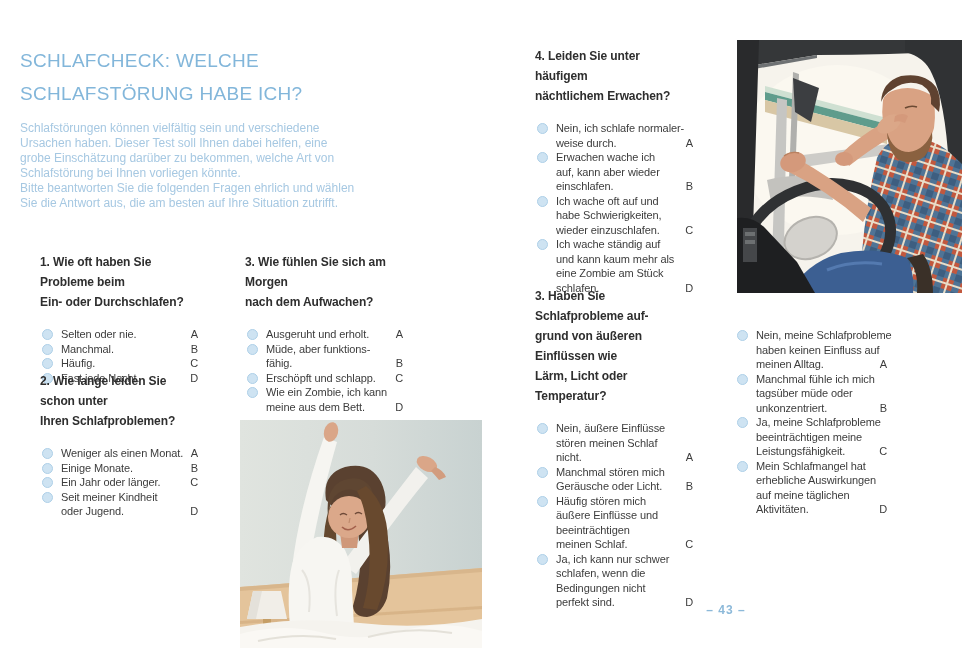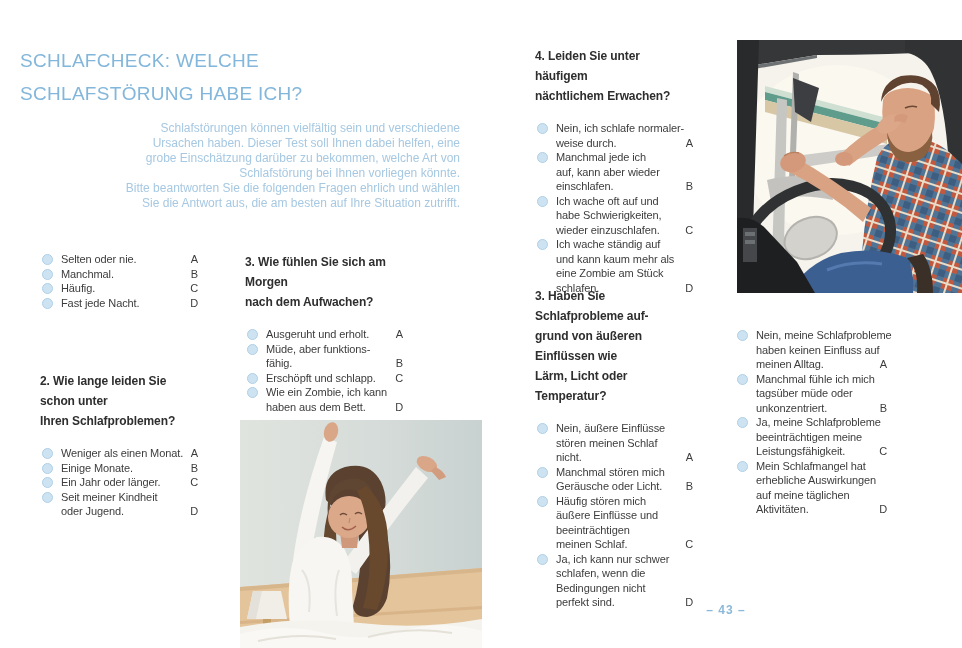--- a/index.html
+++ b/index.html
@@ -11,21 +11,21 @@
   .sheet{position:relative;width:962px;height:648px;background:#ffffff;overflow:hidden;}
 
   .page-title{
     position:absolute;left:20px;top:44px;width:440px;
     font-size:19px;font-weight:normal;line-height:33px;letter-spacing:0.3px;
     color:#82b6da;white-space:pre-line;margin:0;
   }
   .intro{
     position:absolute;left:20px;top:121px;width:440px;
     font-size:12px;line-height:15px;color:#a6c8e2;
-    text-align:right;white-space:pre-line;
+    text-align:left;white-space:pre-line;
   }
 
   .question{position:absolute;}
   .q-title{
     font-size:12px;font-weight:bold;line-height:20px;color:#2e2e2e;
     margin:0 0 15px 0;white-space:pre-line;letter-spacing:-0.1px;
   }
   .option{display:flex;align-items:flex-start;}
   .checkbox{
     flex:none;width:11px;height:11px;border-radius:50%;
@@ -60,20 +60,22 @@
 SCHLAFSTÖRUNG HABE ICH?</h1>
 
   <div class="intro">Schlafstörungen können vielfältig sein und verschiedene
 Ursachen haben. Dieser Test soll Ihnen dabei helfen, eine
 grobe Einschätzung darüber zu bekommen, welche Art von
 Schlafstörung bei Ihnen vorliegen könnte.
 Bitte beantworten Sie die folgenden Fragen ehrlich und wählen
 Sie die Antwort aus, die am besten auf Ihre Situation zutrifft.</div>
 
   <section class="question" style="left:40px;top:252px;width:158px">
+      <h2 class="q-title">1. Wie oft haben Sie Probleme beim
+Ein- oder Durchschlafen?</h2>
       <div class="options">
         <div class="option">
           <span class="checkbox"></span>
           <div class="opt-text">
             <div class="opt-line">
               <span>Selten oder nie.</span>
               <span class="letter">A</span>
             </div>
           </div>
         </div>
@@ -187,21 +189,21 @@
             </div>
           </div>
         </div>
         <div class="option">
           <span class="checkbox"></span>
           <div class="opt-text">
             <div class="opt-line">
               <span>Wie ein Zombie, ich kann</span>
             </div>
             <div class="opt-line">
-              <span>haben aus dem Bett.</span>
+              <span>meine aus dem Bett.</span>
               <span class="letter">D</span>
             </div>
           </div>
         </div>
       </div>
     </section>
 
   <section class="question" style="left:535px;top:46px;width:158px">
       <h2 class="q-title">4. Leiden Sie unter häufigem
 nächtlichem Erwachen?</h2>
@@ -215,21 +217,21 @@
             <div class="opt-line">
               <span>weise durch.</span>
               <span class="letter">A</span>
             </div>
           </div>
         </div>
         <div class="option">
           <span class="checkbox"></span>
           <div class="opt-text">
             <div class="opt-line">
-              <span>Manchmal jede ich</span>
+              <span>Erwachen wache ich</span>
             </div>
             <div class="opt-line">
               <span>auf, kann aber wieder</span>
             </div>
             <div class="opt-line">
               <span>einschlafen.</span>
               <span class="letter">B</span>
             </div>
           </div>
         </div>

